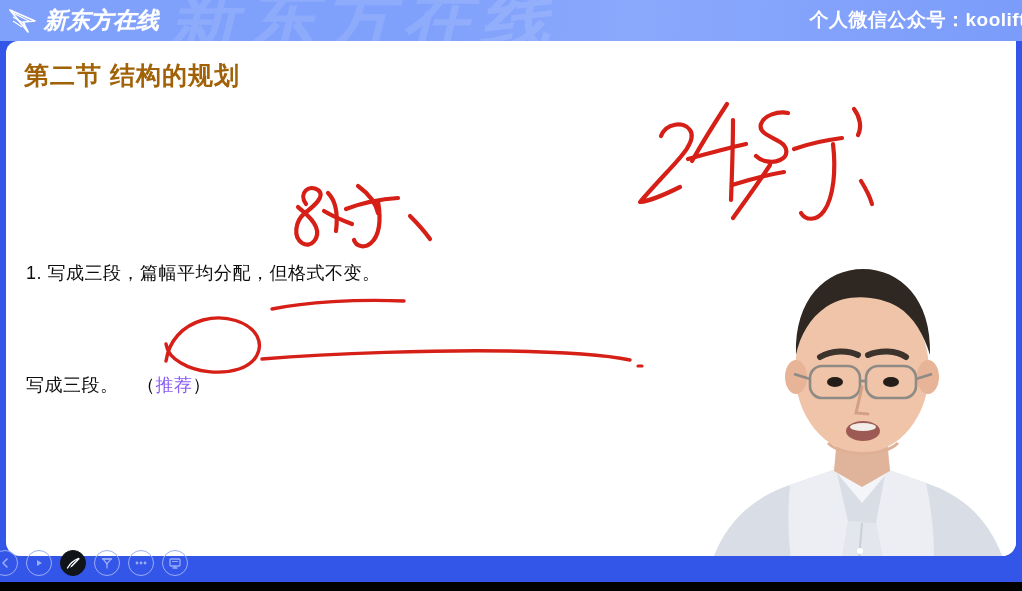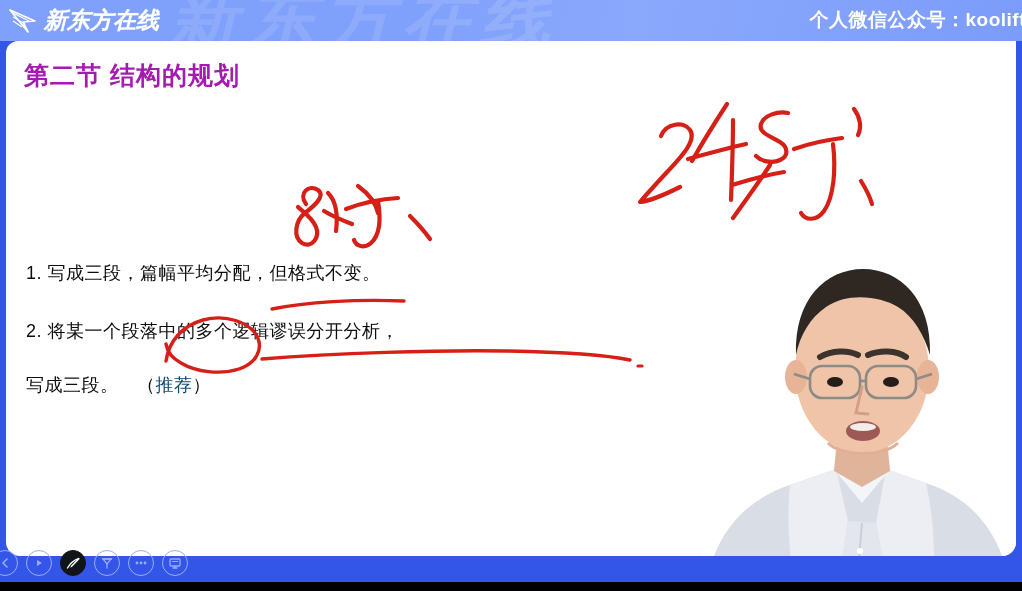--- a/index.html
+++ b/index.html
@@ -73,35 +73,35 @@
     width: 1010px; height: 515px;
     background: #ffffff;
     border-radius: 12px 0 14px 14px;
     overflow: hidden;
   }
   #slide-title {
     position: absolute;
     left: 18px; top: 18px;
     font-size: 25px;
     font-weight: bold;
-    color: #a21caf;
+    color: #a16207;
     letter-spacing: 1px;
     white-space: nowrap;
   }
   .slide-line {
     position: absolute;
     font-size: 18px;
     color: #0d0d0d;
     letter-spacing: 0.5px;
     white-space: nowrap;
   }
   #slide-line-1 { left: 20px; top: 220px; }
   #slide-line-2 { left: 20px; top: 278px; }
   #slide-line-3 { left: 20px; top: 332px; }
-  .red-text { color: #0c4a6e; }
+  .red-text { color: #8b5cf6; }
 
   
   #ink-layer {
     position: absolute;
     left: 0; top: 0;
     width: 1010px; height: 515px;
     pointer-events: none;
   }
 
   
@@ -171,21 +171,20 @@
     </div>
 
     <div id="wechat-note">个人微信公众号：koolift</div>
   </div>
 
   <div id="slide-card">
 
     <div id="slide-title">第二节  结构的规划</div>
 
     <div class="slide-line" id="slide-line-1">1. 写成三段，篇幅平均分配，但格式不变。</div>
-    <div class="slide-line" id="slide-line-2">2. 将某一个段落中的多个逻辑谬误分开分析，</div>
     <div class="slide-line" id="slide-line-3"><span>写成三段。　（</span><span class="red-text">推荐</span><span>）</span></div>
 
     <svg id="ink-layer" viewBox="0 0 1010 515">
       <g fill="none" stroke="#d61f16" stroke-linecap="round" stroke-linejoin="round">
 
         <g stroke-width="4.2">
           <path d="M300 163 C292 152, 303 143, 312 149 C320 155, 308 165, 299 172 C289 180, 287 196, 296 202 C306 208, 314 196, 310 186 C306 176, 296 170, 292 166"></path>
           <path d="M322 152 C330 160, 332 174, 330 190"></path>
           <path d="M318 170 C328 176, 338 180, 346 183"></path>
           <path d="M352 145 C363 153, 370 163, 372 172"></path>

